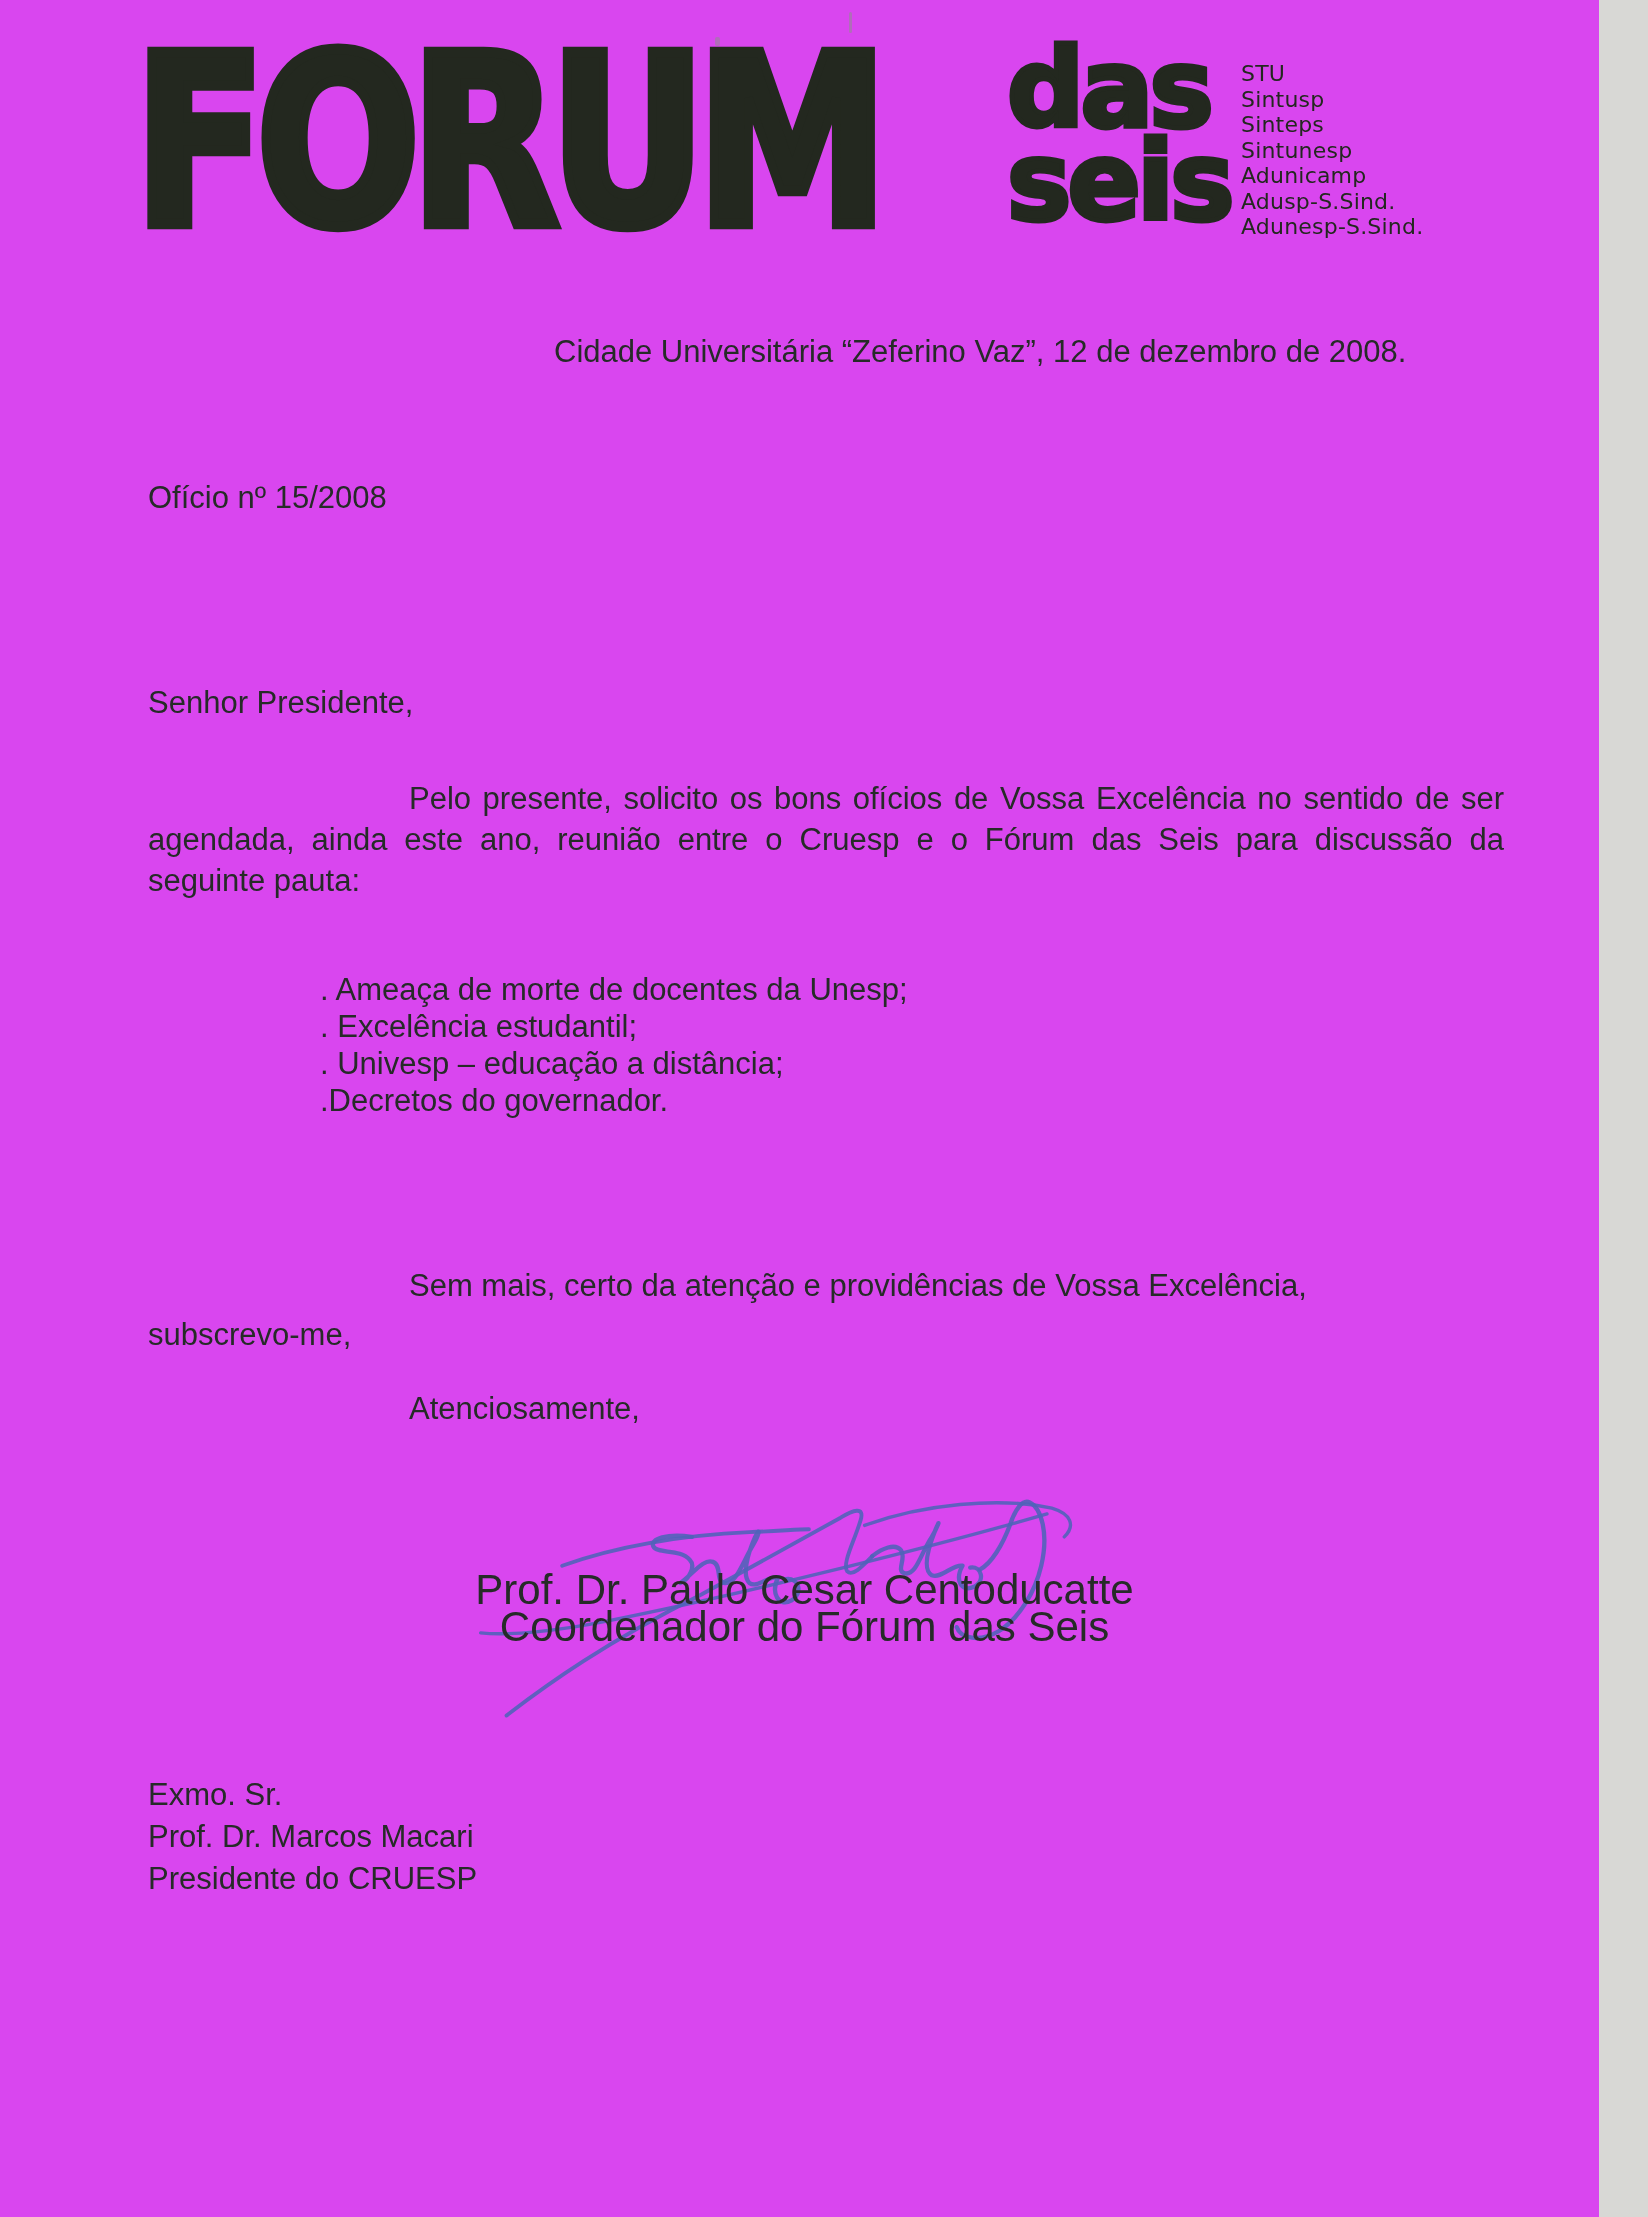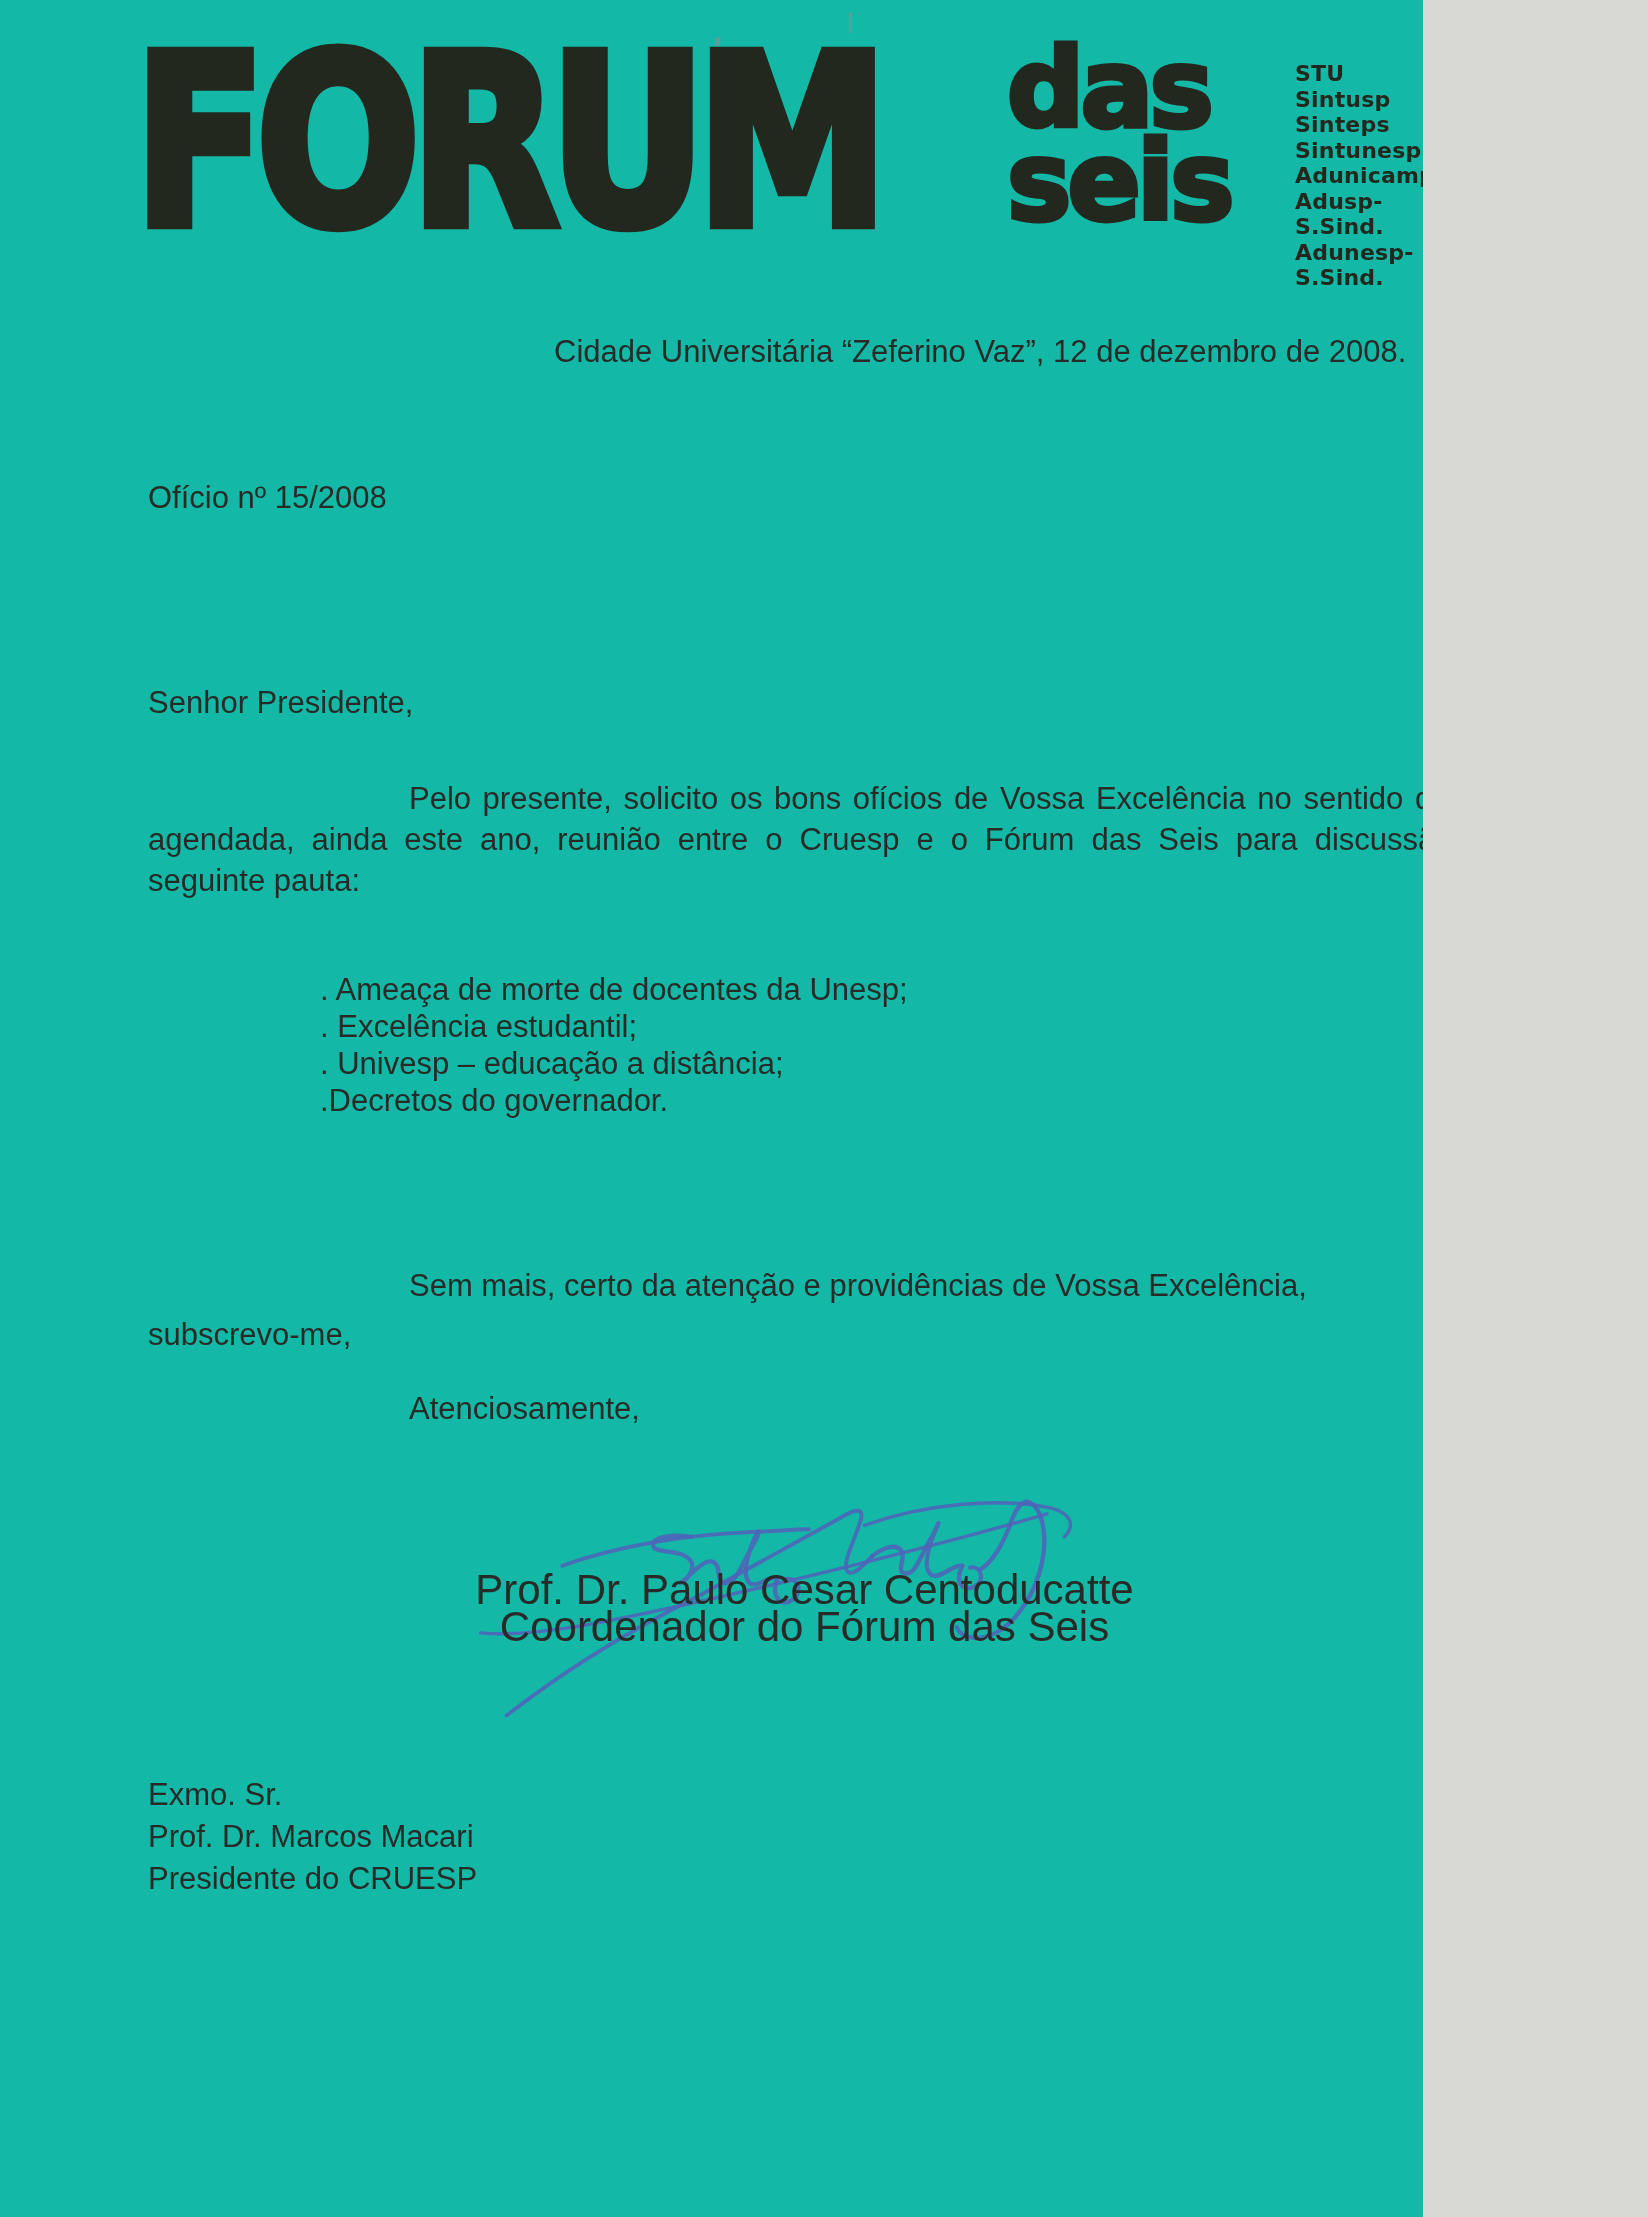--- a/index.html
+++ b/index.html
@@ -1,19 +1,19 @@
 <!DOCTYPE html>
 <html><head>
 <meta charset="utf-8">
 <style>
   html,body{margin:0;padding:0;background:#d8d8d5;}
   .page{
     position:relative;
-    width:1423px;height:2217px;
-    background:#14b8a6;
+    width:1599px;height:2217px;
+    background:#d946ef;
     overflow:hidden;
     font-family:"Liberation Sans", sans-serif;
     color:#262b28;
   }
   .abs{position:absolute;}
 
   
   .logo-word{
     left:134px;top:25px;
     font-family:"DejaVu Sans", sans-serif;
@@ -31,23 +31,23 @@
     left:1007px;top:42px;
     font-family:"DejaVu Sans", sans-serif;
     font-weight:bold;
     font-size:108px;
     line-height:93px;
     letter-spacing:-3.8px;
     color:#23281f;
     -webkit-text-stroke:4.8px #23281f;
   }
   .org-list{
-    left:1295px;top:61px;
+    left:1241px;top:61px;
     font-family:"DejaVu Sans", sans-serif;
-    font-weight:bold;
+    font-weight:normal;
     font-size:22px;
     line-height:25.5px;
     color:#23281f;
     letter-spacing:0.2px;
   }
 
   
   .t{font-size:31px;line-height:40px;white-space:nowrap;}
   .dateline{left:554px;top:332px;}
   .reference{left:148px;top:478px;}

